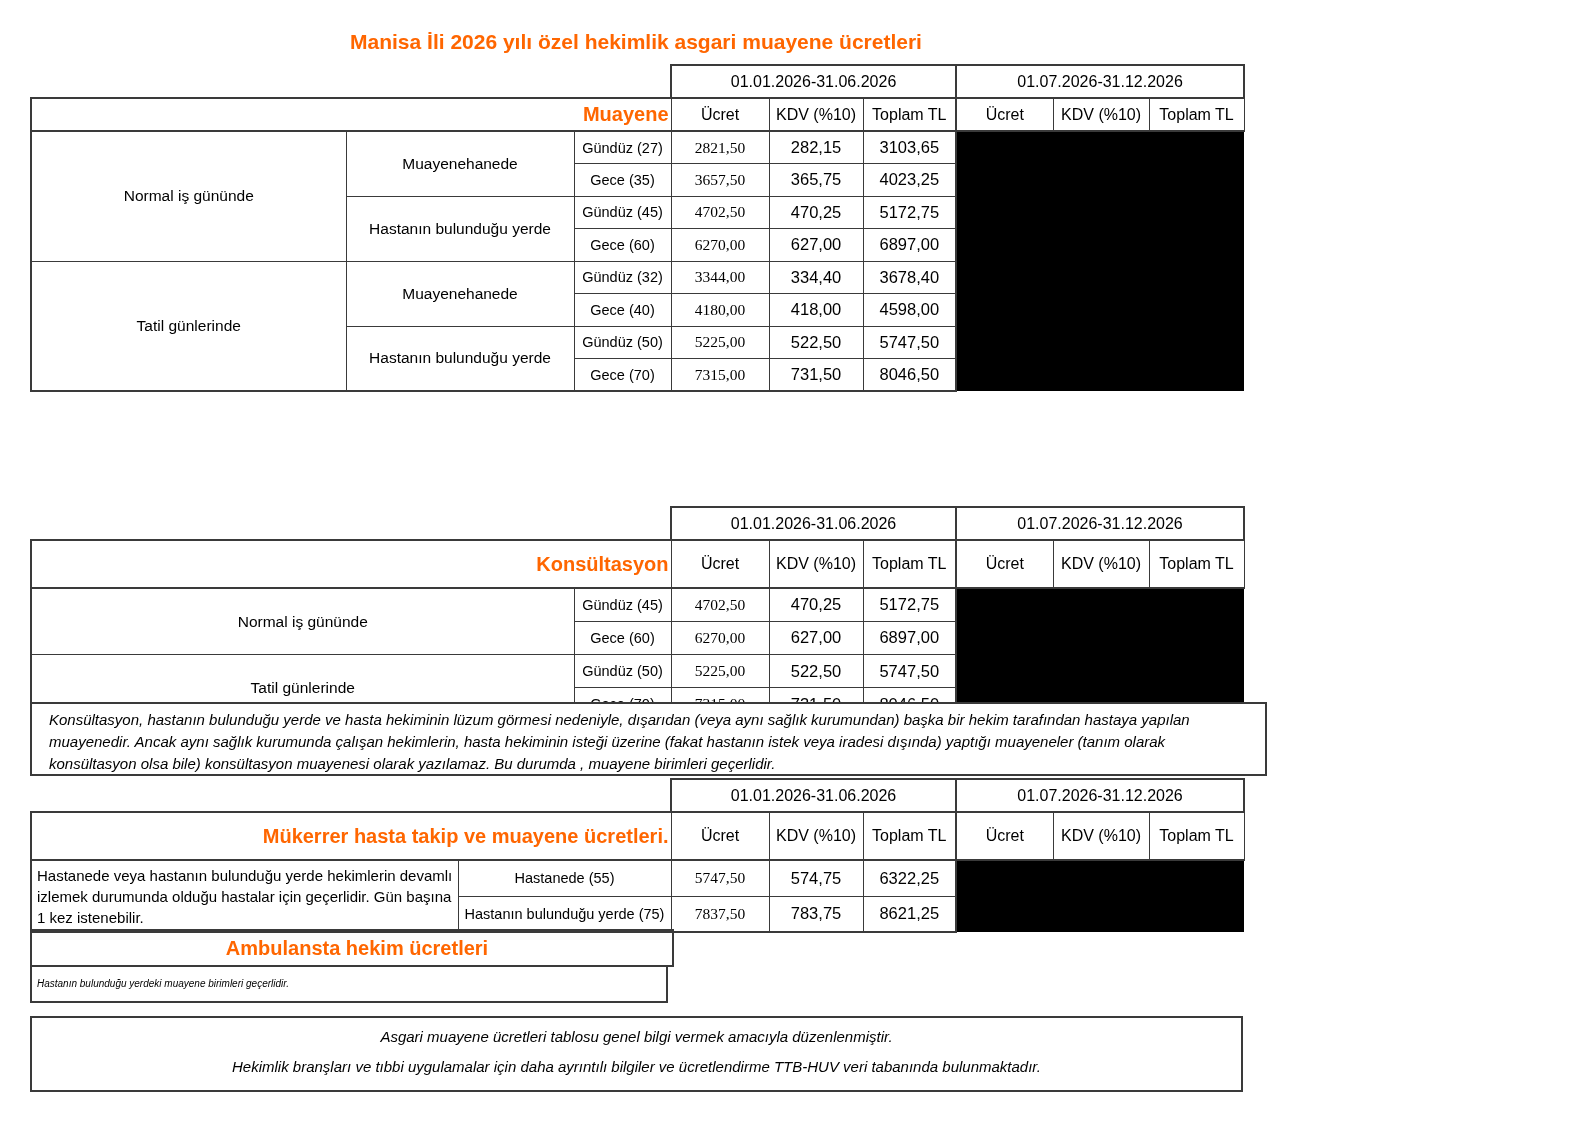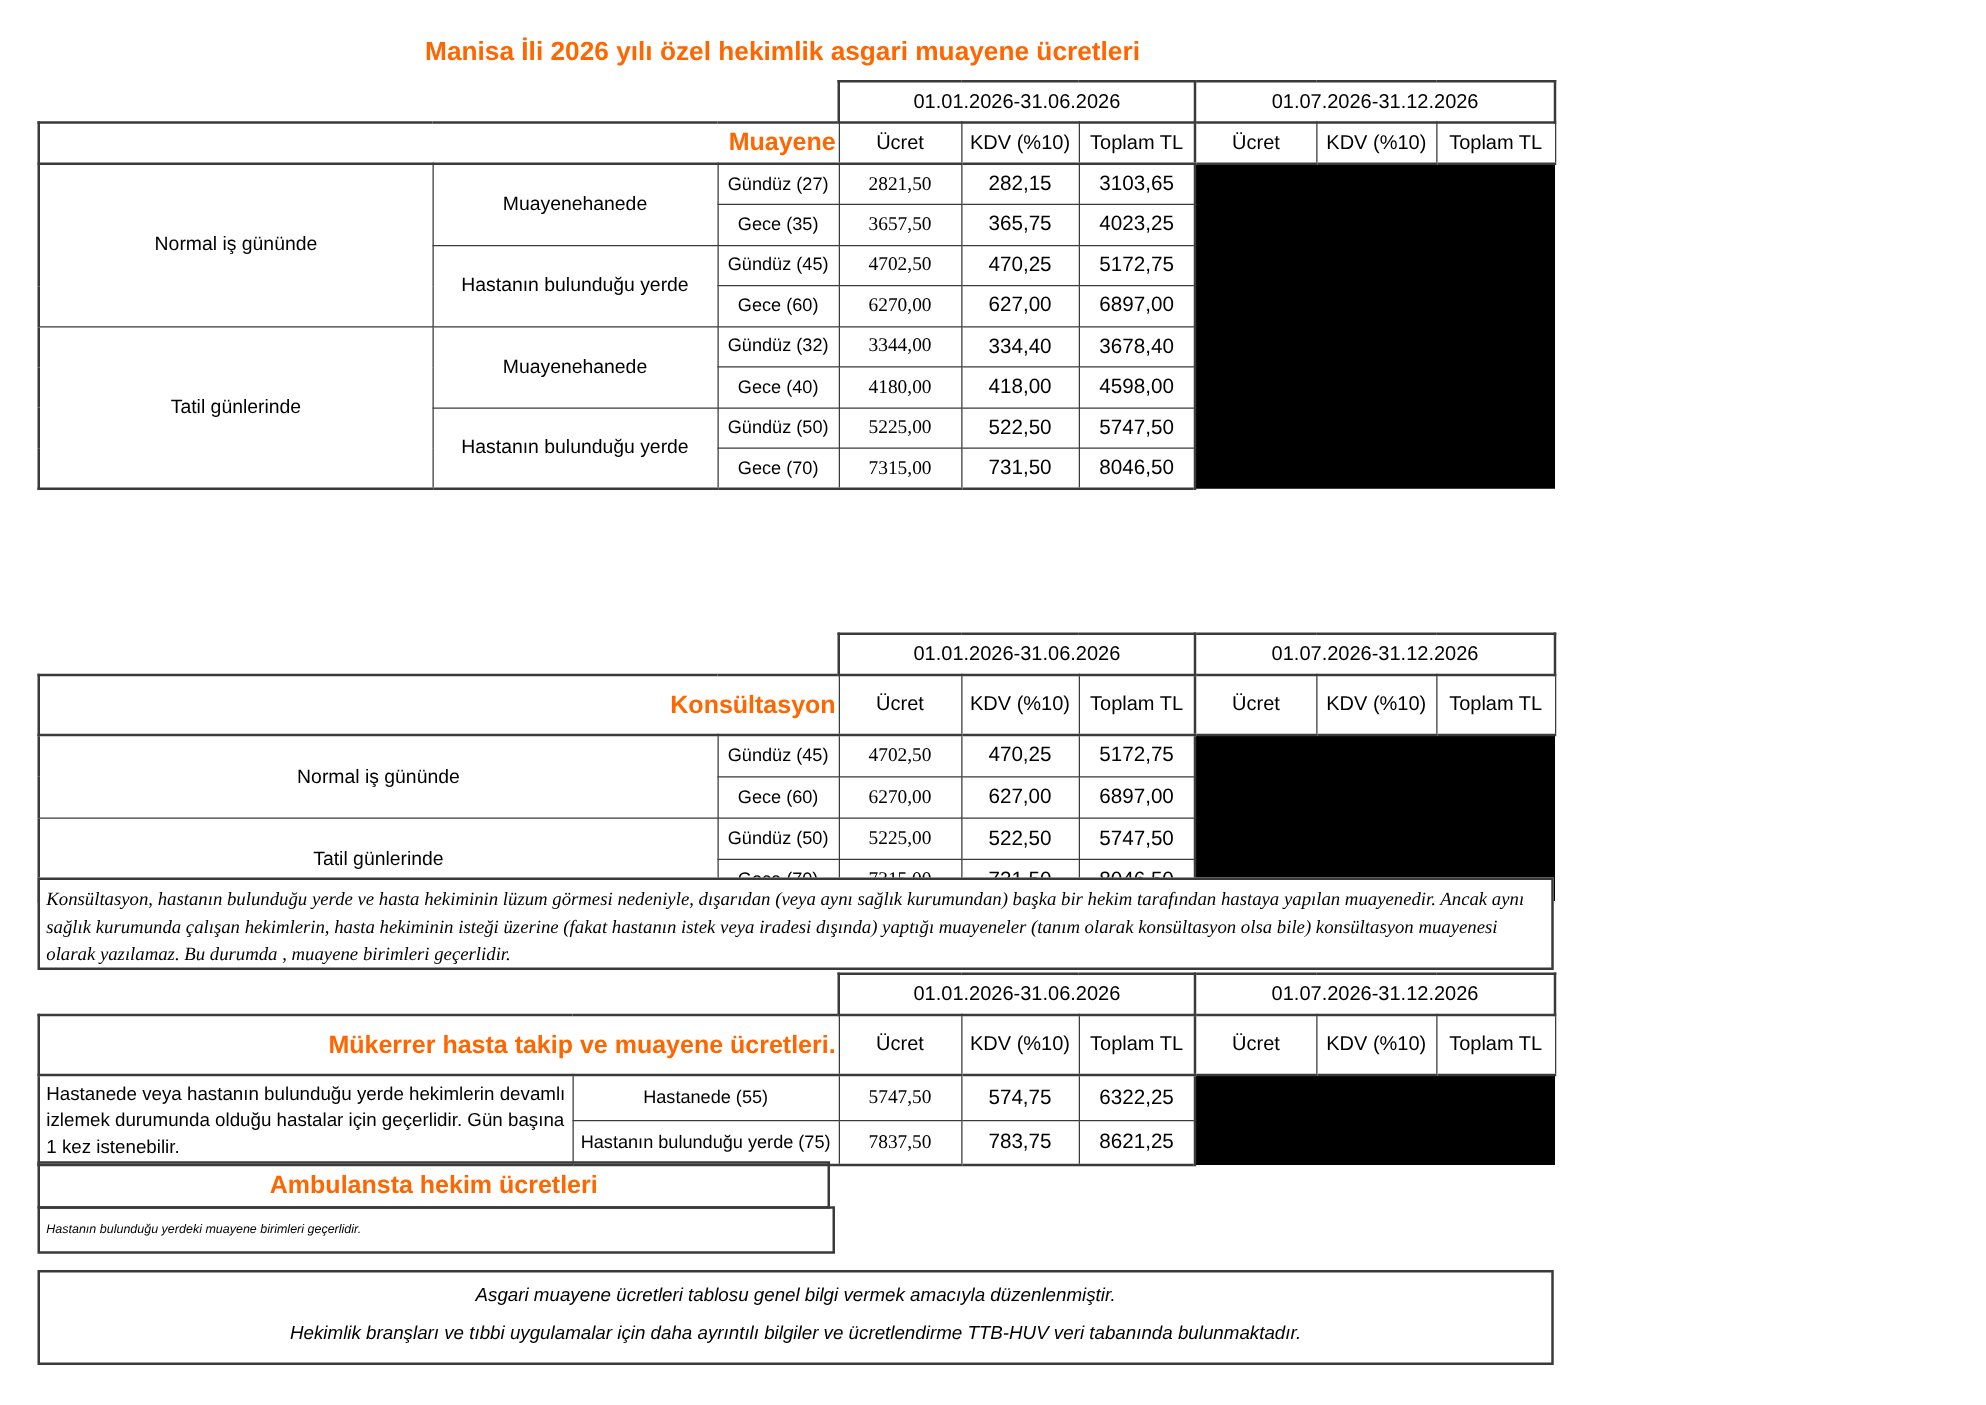--- a/index.html
+++ b/index.html
@@ -1,40 +1,40 @@
 <!DOCTYPE html>
 <html><head>
 <meta charset="utf-8">
 <style>
   :root{ --bc:#3a3a3a; --accent:#FF6600; }
   html,body{margin:0;padding:0;background:#fff;}
   #canvas{position:relative;width:1589px;height:1124px;background:#fff;overflow:hidden;
           font-family:"Liberation Sans",sans-serif;color:#000;}
-  .abs{position:absolute;}
+  .abs{position:absolute;padding-left:10px;}
   #main-title{left:0;top:30px;width:1252px;text-align:center;font-size:21px;font-weight:bold;color:var(--accent);}
   table{border-collapse:collapse;table-layout:fixed;}
   td{border:1px solid var(--bc);text-align:center;font-size:16px;padding:0 2px;overflow:hidden;}
   td.nob{border:none;}
   td.pbox{border:2px solid var(--bc);font-size:16px;}
   tr.head td{border-top:2px solid var(--bc);border-bottom:2px solid var(--bc);}
   td.section{border-left:2px solid var(--bc);color:var(--accent);font-weight:bold;font-size:20px;text-align:right;}
   td.bl{border-left:2px solid var(--bc);}
   td.bb{border-bottom:2px solid var(--bc);}
   tr.last td{border-bottom:2px solid var(--bc);}
   td.sep{border-left:2px solid var(--bc);}
   td.black{background:#000;border:none;border-left:2px solid var(--bc);}
   td.lbl{font-size:15.5px;margin-top:17px;}
   td.time{font-size:14.5px;}
   td.serif{font-family:"Liberation Serif",serif;font-size:15.5px;}
   td.num{font-size:16.5px;}
   td.place{font-size:14.5px;}
   td.desc{text-align:left;font-size:15px;line-height:21px;padding:2px 5px;vertical-align:middle;}
   .notebox{border:2px solid var(--bc);background:#fff;font-style:italic;font-size:15px;}
   .notebox p{margin:0;padding:0 4px;line-height:33px;}
-  #kons-note{line-height:22px;padding:5px 5px;font-family:Liberation Serif, serif;}
+  #kons-note{line-height:22px;padding:5px 17px;}
   .box-title{border:2px solid var(--bc);color:var(--accent);font-weight:bold;font-size:20px;
              text-align:center;line-height:34px;}
   .box-note{border:2px solid var(--bc);font-style:italic;font-size:10px;line-height:34px;padding:0 5px;}
   #footer-box p{line-height:30px;}
 </style>
 </head>
 <body>
 
 <div id="canvas">
 

